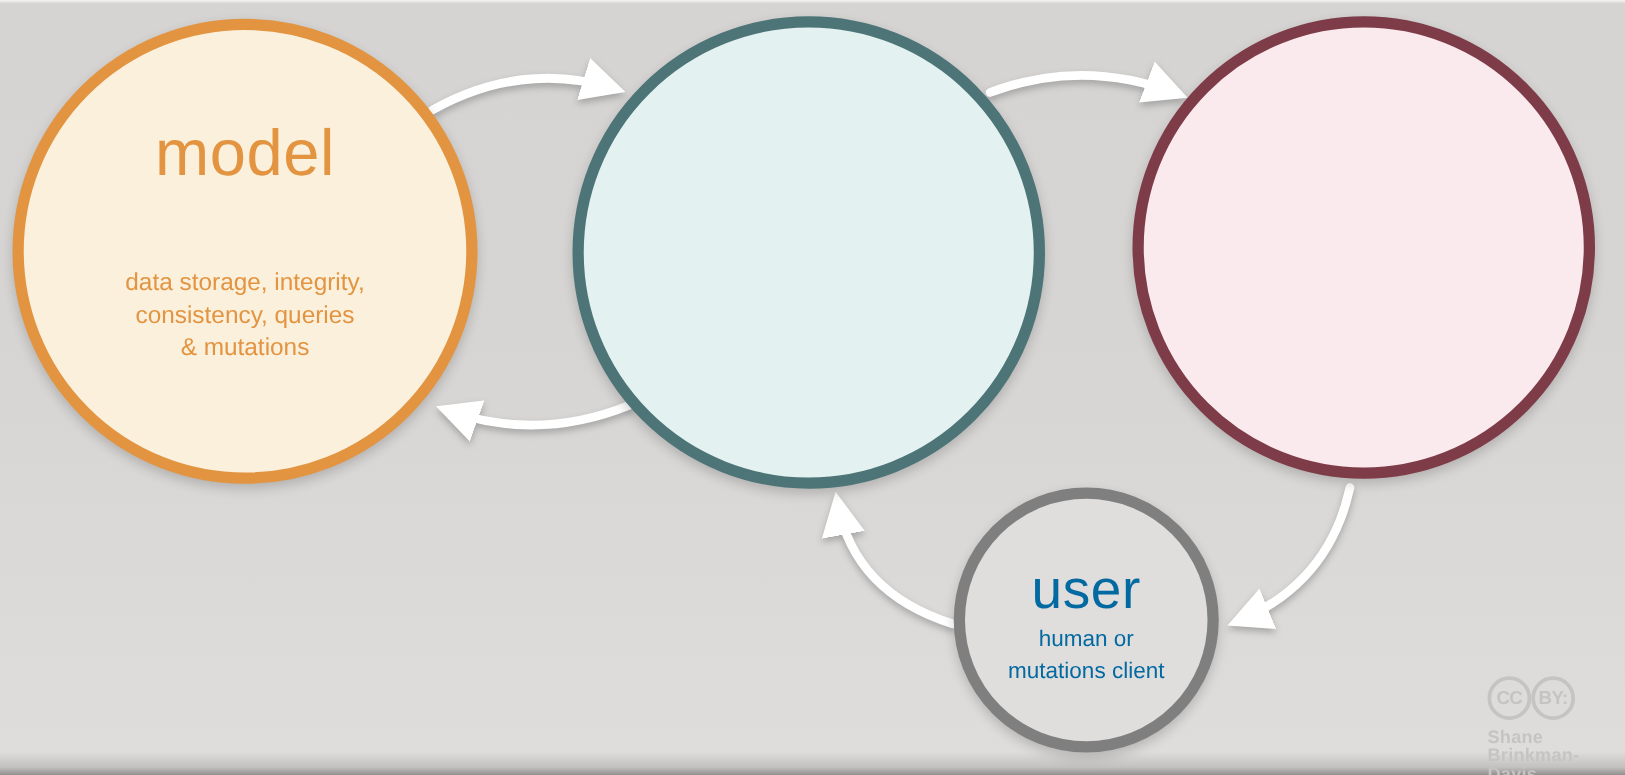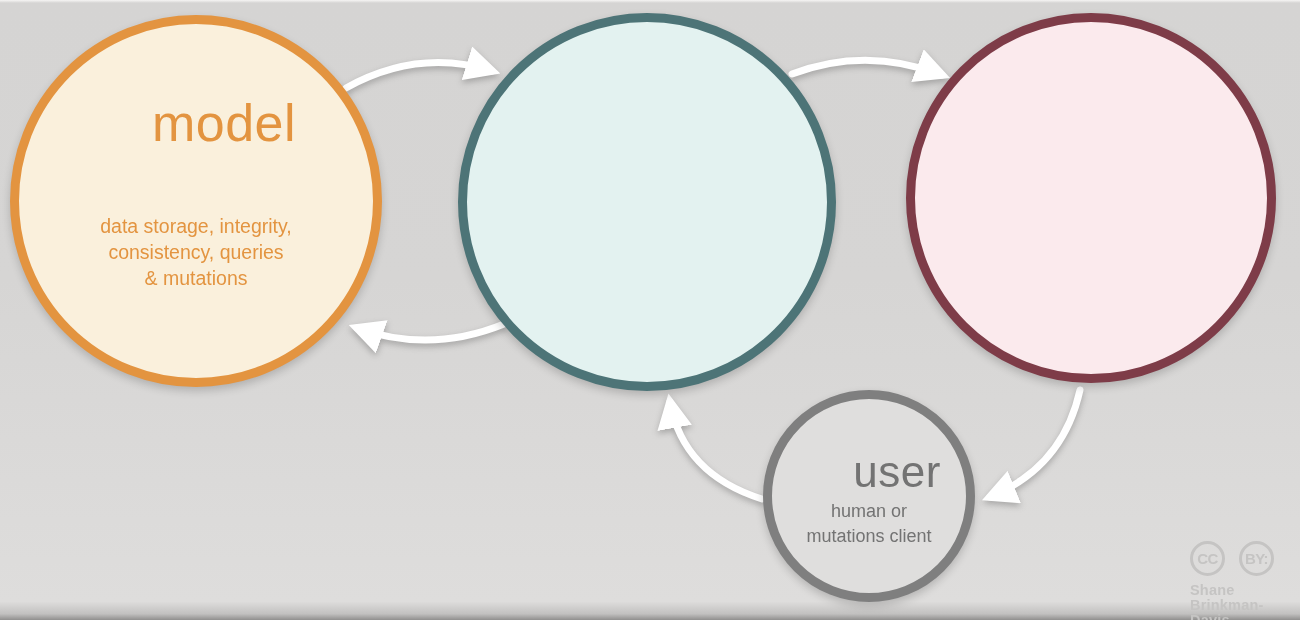--- a/index.html
+++ b/index.html
@@ -13,33 +13,33 @@
   .node {
     position:absolute; border-radius:50%; box-sizing:border-box;
     border:9px solid #999; box-shadow:0 4px 9px rgba(0,0,0,0.18);
   }
   .node-model      { left:10px;  top:15px;  width:372px; height:372px; }
   .node-controller { left:458px; top:13px;  width:378px; height:378px; }
   .node-view       { left:906px; top:13px;  width:370px; height:370px; }
   .node-user       { left:763px; top:390px; width:212px; height:212px; }
   .node-title {
     position:absolute; left:50%; transform:translate(-50%,-50%);
-    white-space:nowrap; font-size:52px; letter-spacing:0.5px;margin-left:28px;
+    white-space:nowrap; font-size:52px; letter-spacing:0.5px;
   }
   .node-user .node-title { font-size:44px; }
   .node-model .node-title, .node-controller .node-title, .node-view .node-title { top:28%; }
   .node-user .node-title { top:37.5%; }
   .node-desc {
     position:absolute; left:50%; top:64.5%; transform:translate(-50%,-50%);
     text-align:center; font-size:19.5px; line-height:26px; white-space:nowrap;
   }
   .node-user .node-desc { font-size:18px; line-height:25px; top:64.5%; }
   .desc-line { white-space:nowrap; }
   .attribution { position:absolute; left:1190px; top:541px; color:#c5c4c3; }
-  .cc-icons { display:flex; gap:14px; align-items:center; }
+  .cc-icons { display:flex; align-items:center; }
   .cc-badge {
     display:inline-flex; width:35px; height:35px; box-sizing:border-box;
     border:3.5px solid currentColor; border-radius:50%;
     align-items:center; justify-content:center;
     font-weight:bold; font-size:15px; letter-spacing:-0.5px;
   }
   .author { margin-top:7px; font-weight:bold; font-size:14.5px; line-height:15px; letter-spacing:0.2px; }
 </style>
 </head>
 <body>
@@ -69,21 +69,21 @@
       <div class="desc-line">&amp; mutations</div>
     </div>
   </div>
 
   <div class="node node-controller" style="border-color: rgb(77, 116, 119); background: rgb(227, 242, 240); color: rgb(77, 116, 119);">
   </div>
 
   <div class="node node-view" style="border-color: rgb(126, 60, 72); background: rgb(251, 234, 237); color: rgb(126, 60, 72);">
   </div>
 
-  <div class="node node-user" style="border-color: rgb(127, 127, 127); background: rgb(223, 222, 221); color: #737373;">
+  <div class="node node-user" style="border-color: rgb(127, 127, 127); background: rgb(223, 222, 221); color: #0369a1;">
     <div class="node-title">user</div>
     <div class="node-desc">
       <div class="desc-line">human or</div>
       <div class="desc-line">mutations client</div>
     </div>
   </div>
 
   <div class="attribution">
     <div class="cc-icons">
       <span class="cc-badge">CC</span>

